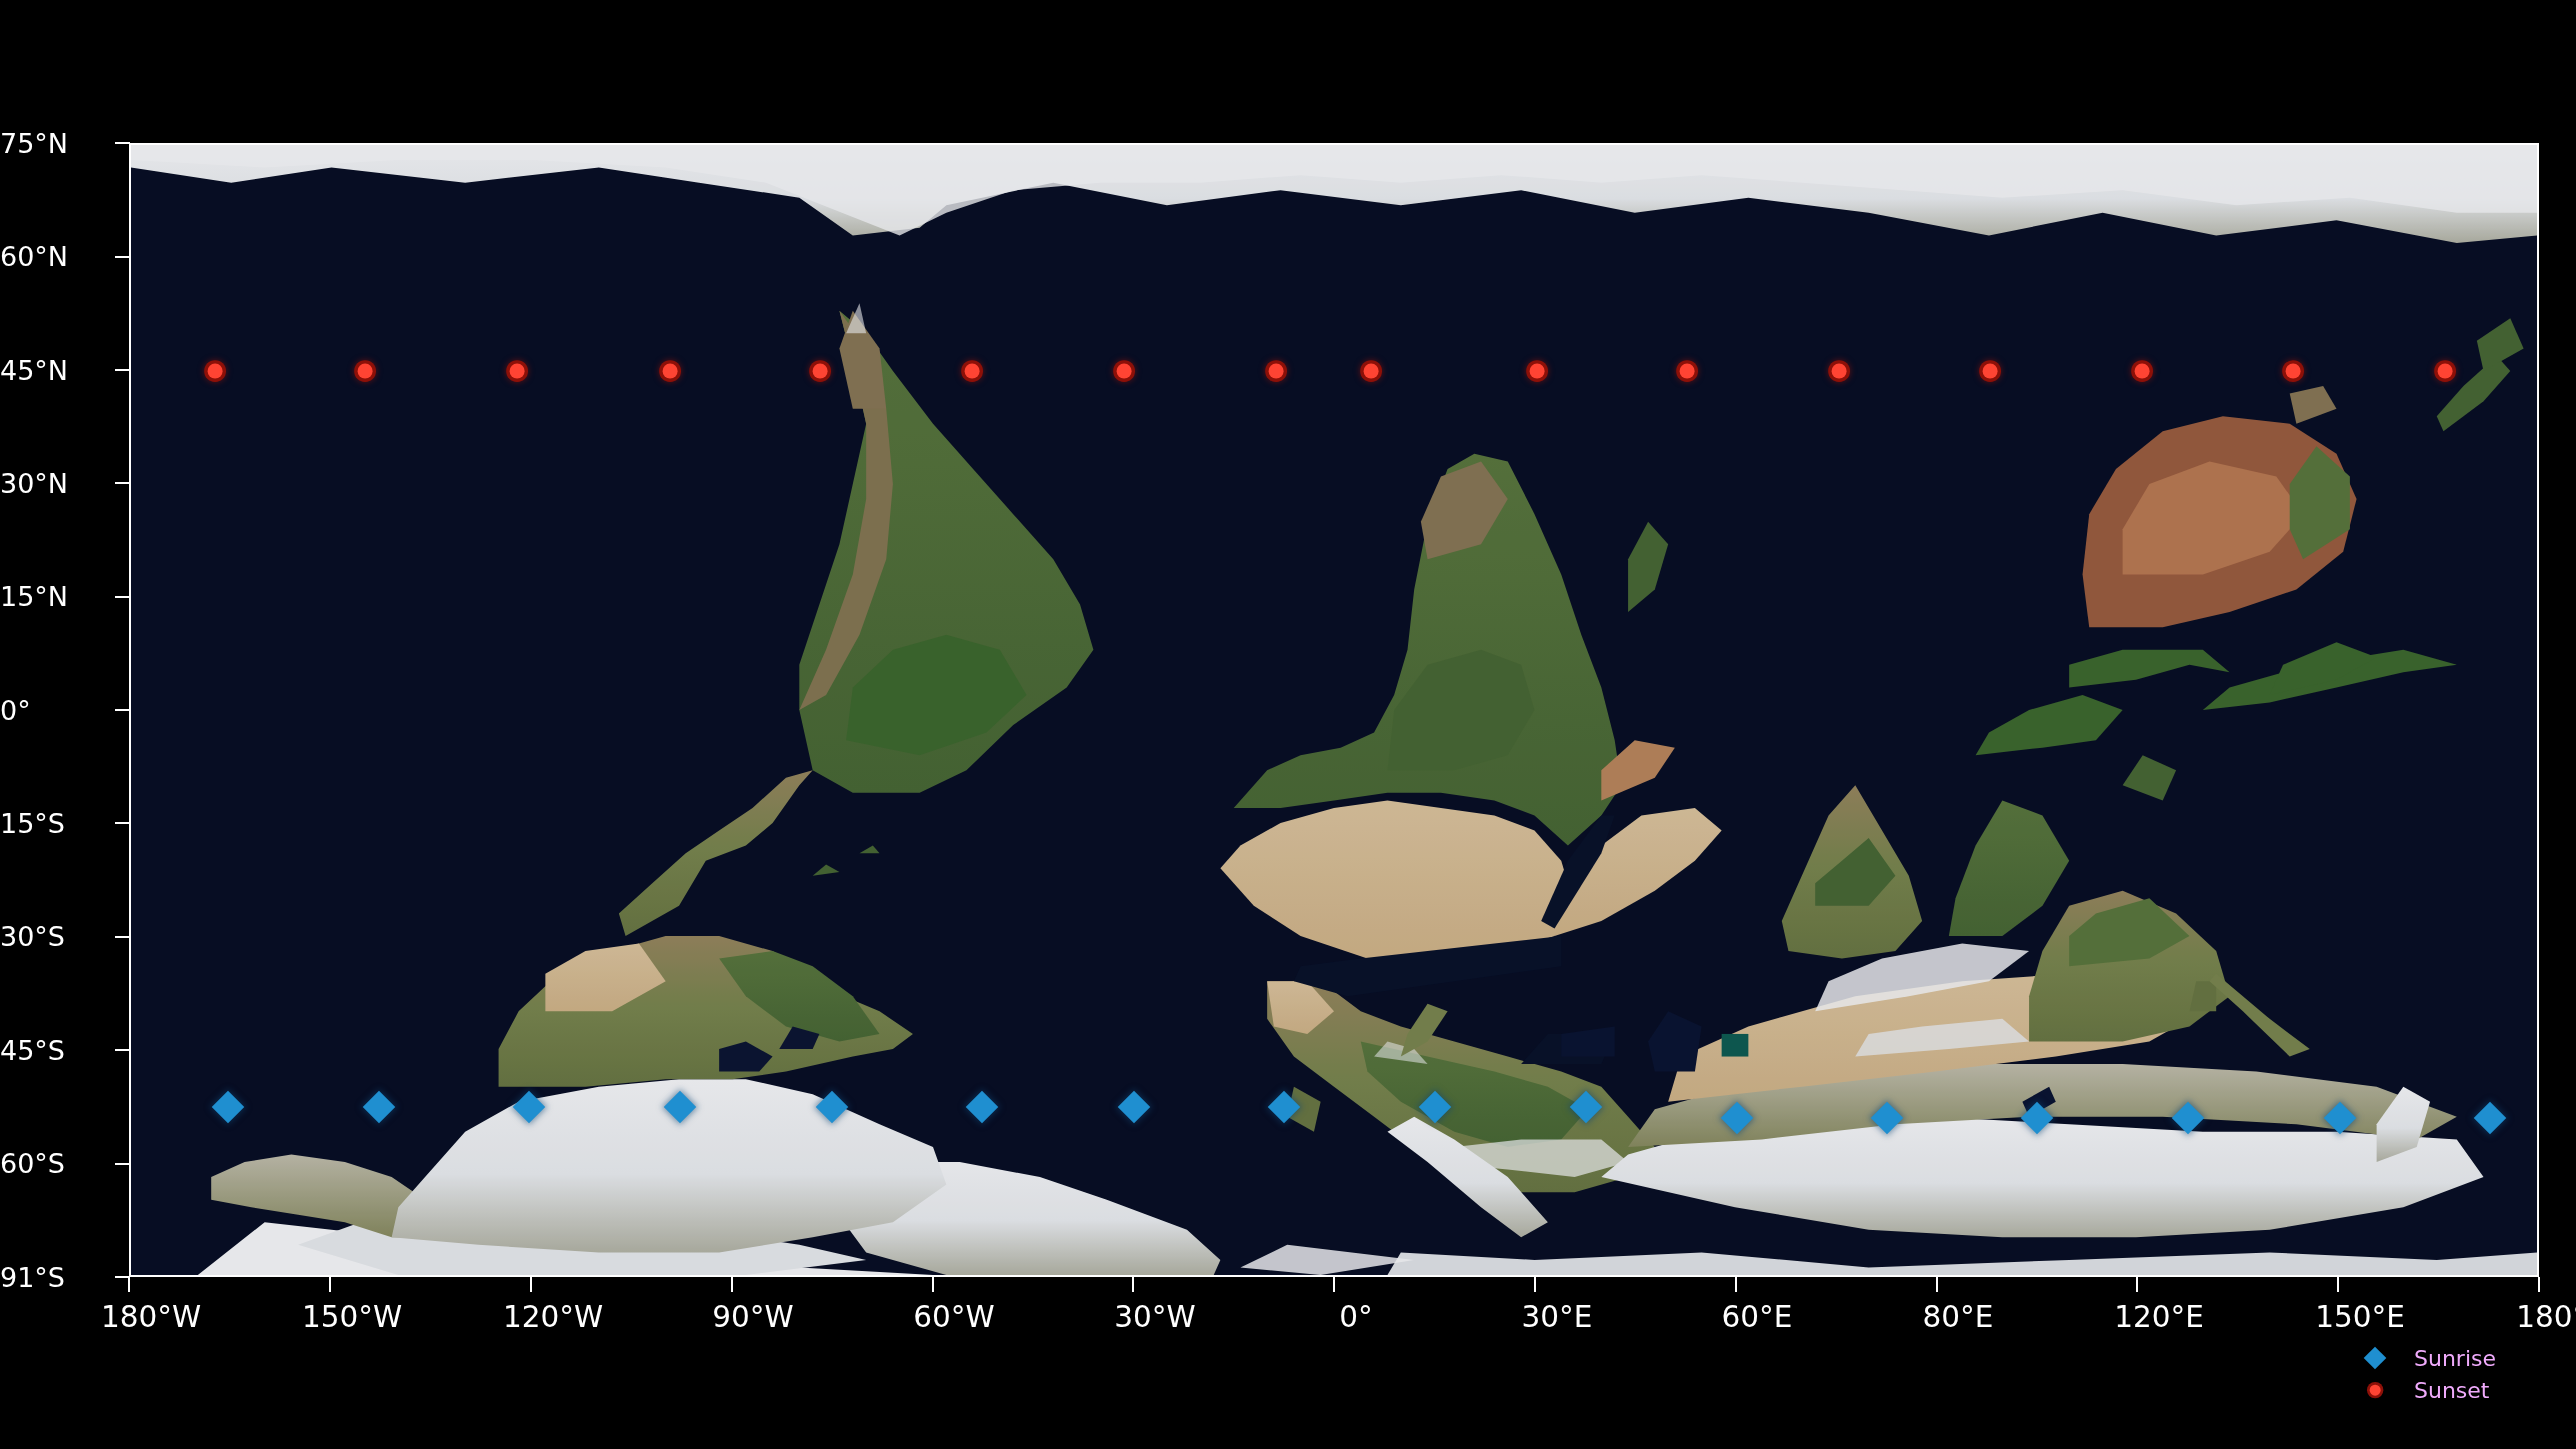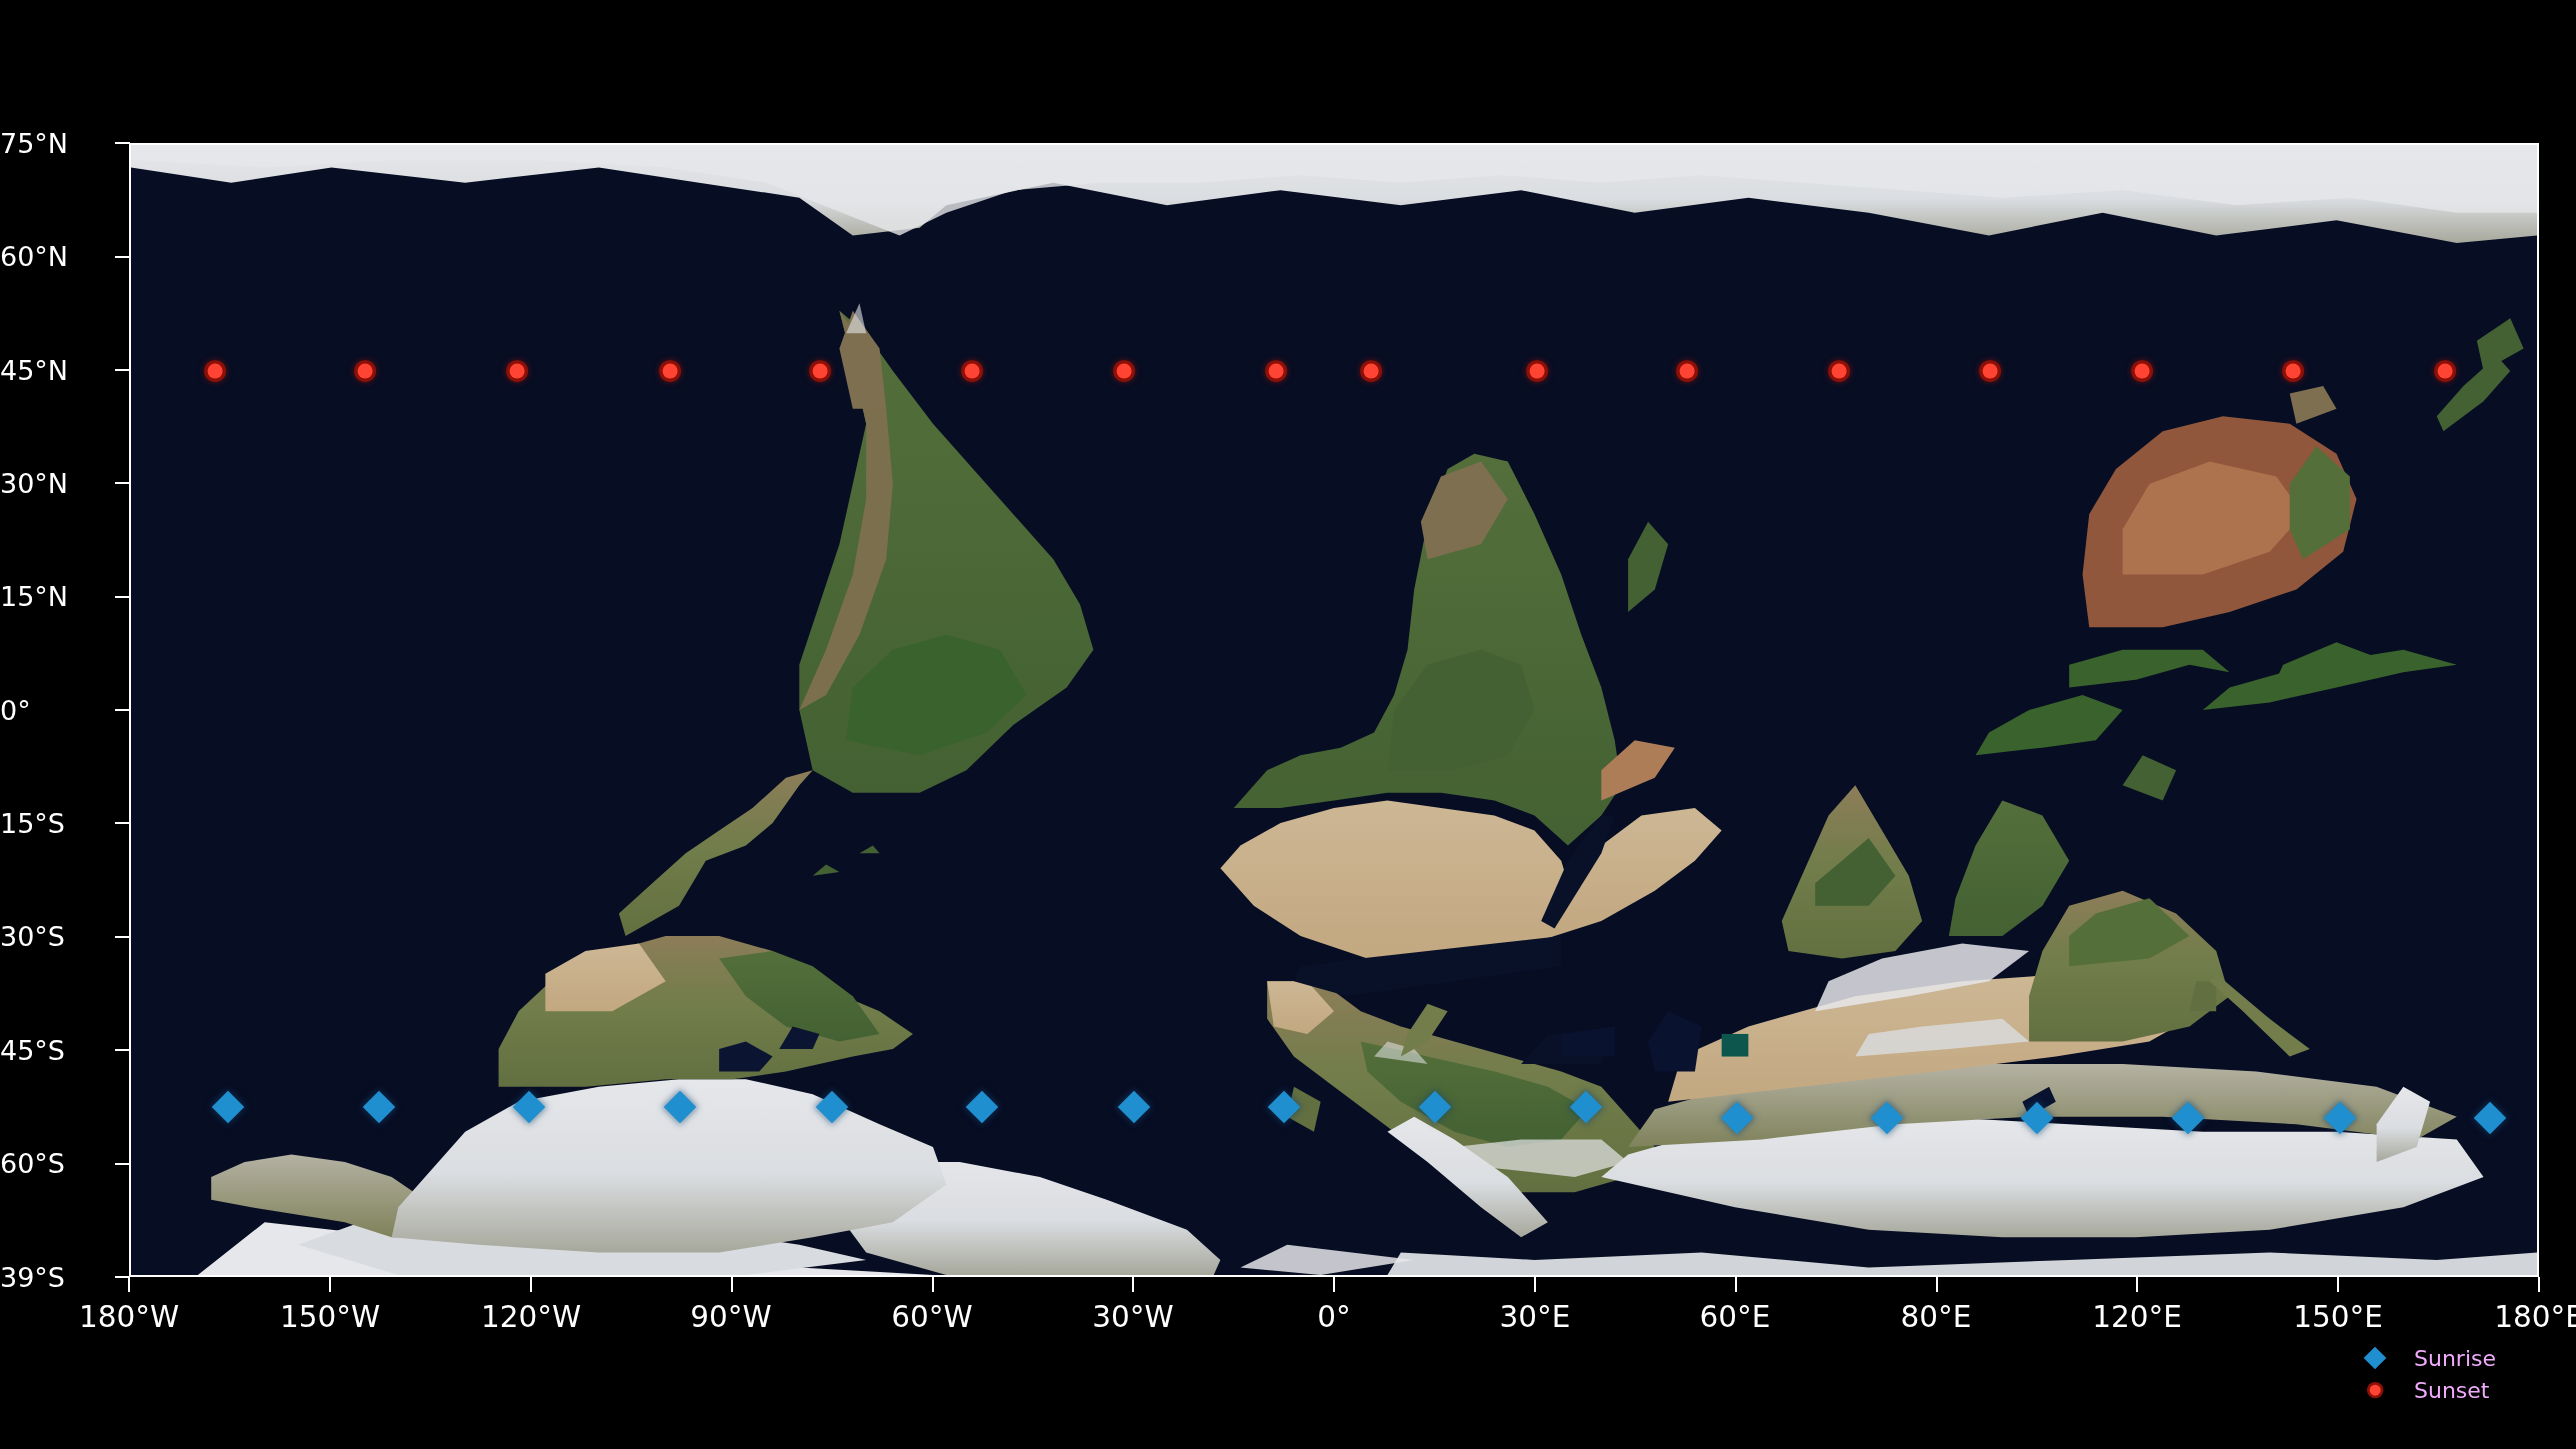--- a/index.html
+++ b/index.html
@@ -38,21 +38,21 @@
     transform:translate(-50%,-50%) rotate(45deg);
     box-shadow:0 0 6.7px 1.3px rgba(15,70,115,.55);
   }
 
   
   .ytick{position:absolute;left:-14.8px;width:14.8px;height:2px;background:#ffffff;}
   .ylab{position:absolute;right:2459px;transform:translateY(-50%);
         color:#ffffff;font-size:27px;white-space:nowrap;text-align:left;}
   .xtick{position:absolute;top:0;width:2px;height:14.8px;background:#ffffff;}
   .xlab{position:absolute;top:23px;transform:translateX(-50%);
-        color:#ffffff;font-size:29.5px;white-space:nowrap;}
+        color:#ffffff;font-size:29.5px;white-space:nowrap;margin-left:22px;}
   #xaxis{position:absolute;left:129px;top:1277px;width:2410px;height:74px;}
 
   
   #legend{position:absolute;left:2375px;top:1342px;width:201px;}
   .lg-row{position:relative;height:32px;}
   .lg-sym{position:absolute;left:0;top:50%;transform:translate(-50%,-50%);}
   .lg-dia{width:16px;height:16px;background:#1f8fd0;
           transform:translate(-50%,-50%) rotate(45deg);}
   .lg-cir{width:10.7px;height:10.7px;border-radius:50%;background:#ff4433;
           box-shadow:0 0 0 2.7px #8d1008;}
@@ -291,21 +291,21 @@
       <div class="ylab" style="left: 0px; width: 107px; top: 710px; position: absolute;">0°</div>
       <div class="ytick" style="left: 115px; top: 822px; position: absolute;"></div>
       <div class="ylab" style="left: 0px; width: 107px; top: 823px; position: absolute;">15°S</div>
       <div class="ytick" style="left: 115px; top: 936px; position: absolute;"></div>
       <div class="ylab" style="left: 0px; width: 107px; top: 936px; position: absolute;">30°S</div>
       <div class="ytick" style="left: 115px; top: 1049px; position: absolute;"></div>
       <div class="ylab" style="left: 0px; width: 107px; top: 1050px; position: absolute;">45°S</div>
       <div class="ytick" style="left: 115px; top: 1163px; position: absolute;"></div>
       <div class="ylab" style="left: 0px; width: 107px; top: 1163px; position: absolute;">60°S</div>
       <div class="ytick" style="left: 115px; top: 1276px; position: absolute;"></div>
-      <div class="ylab" style="left: 0px; width: 107px; top: 1277px; position: absolute;">39°S</div>
+      <div class="ylab" style="left: 0px; width: 107px; top: 1277px; position: absolute;">91°S</div>
     </div>
 
   <div id="xaxis">
       <div class="xtick" style="left: -0.7px;"></div>
       <div class="xlab" style="left: 0px;">180°W</div>
       <div class="xtick" style="left: 200px;"></div>
       <div class="xlab" style="left: 201px;">150°W</div>
       <div class="xtick" style="left: 401px;"></div>
       <div class="xlab" style="left: 402px;">120°W</div>
       <div class="xtick" style="left: 602px;"></div>

